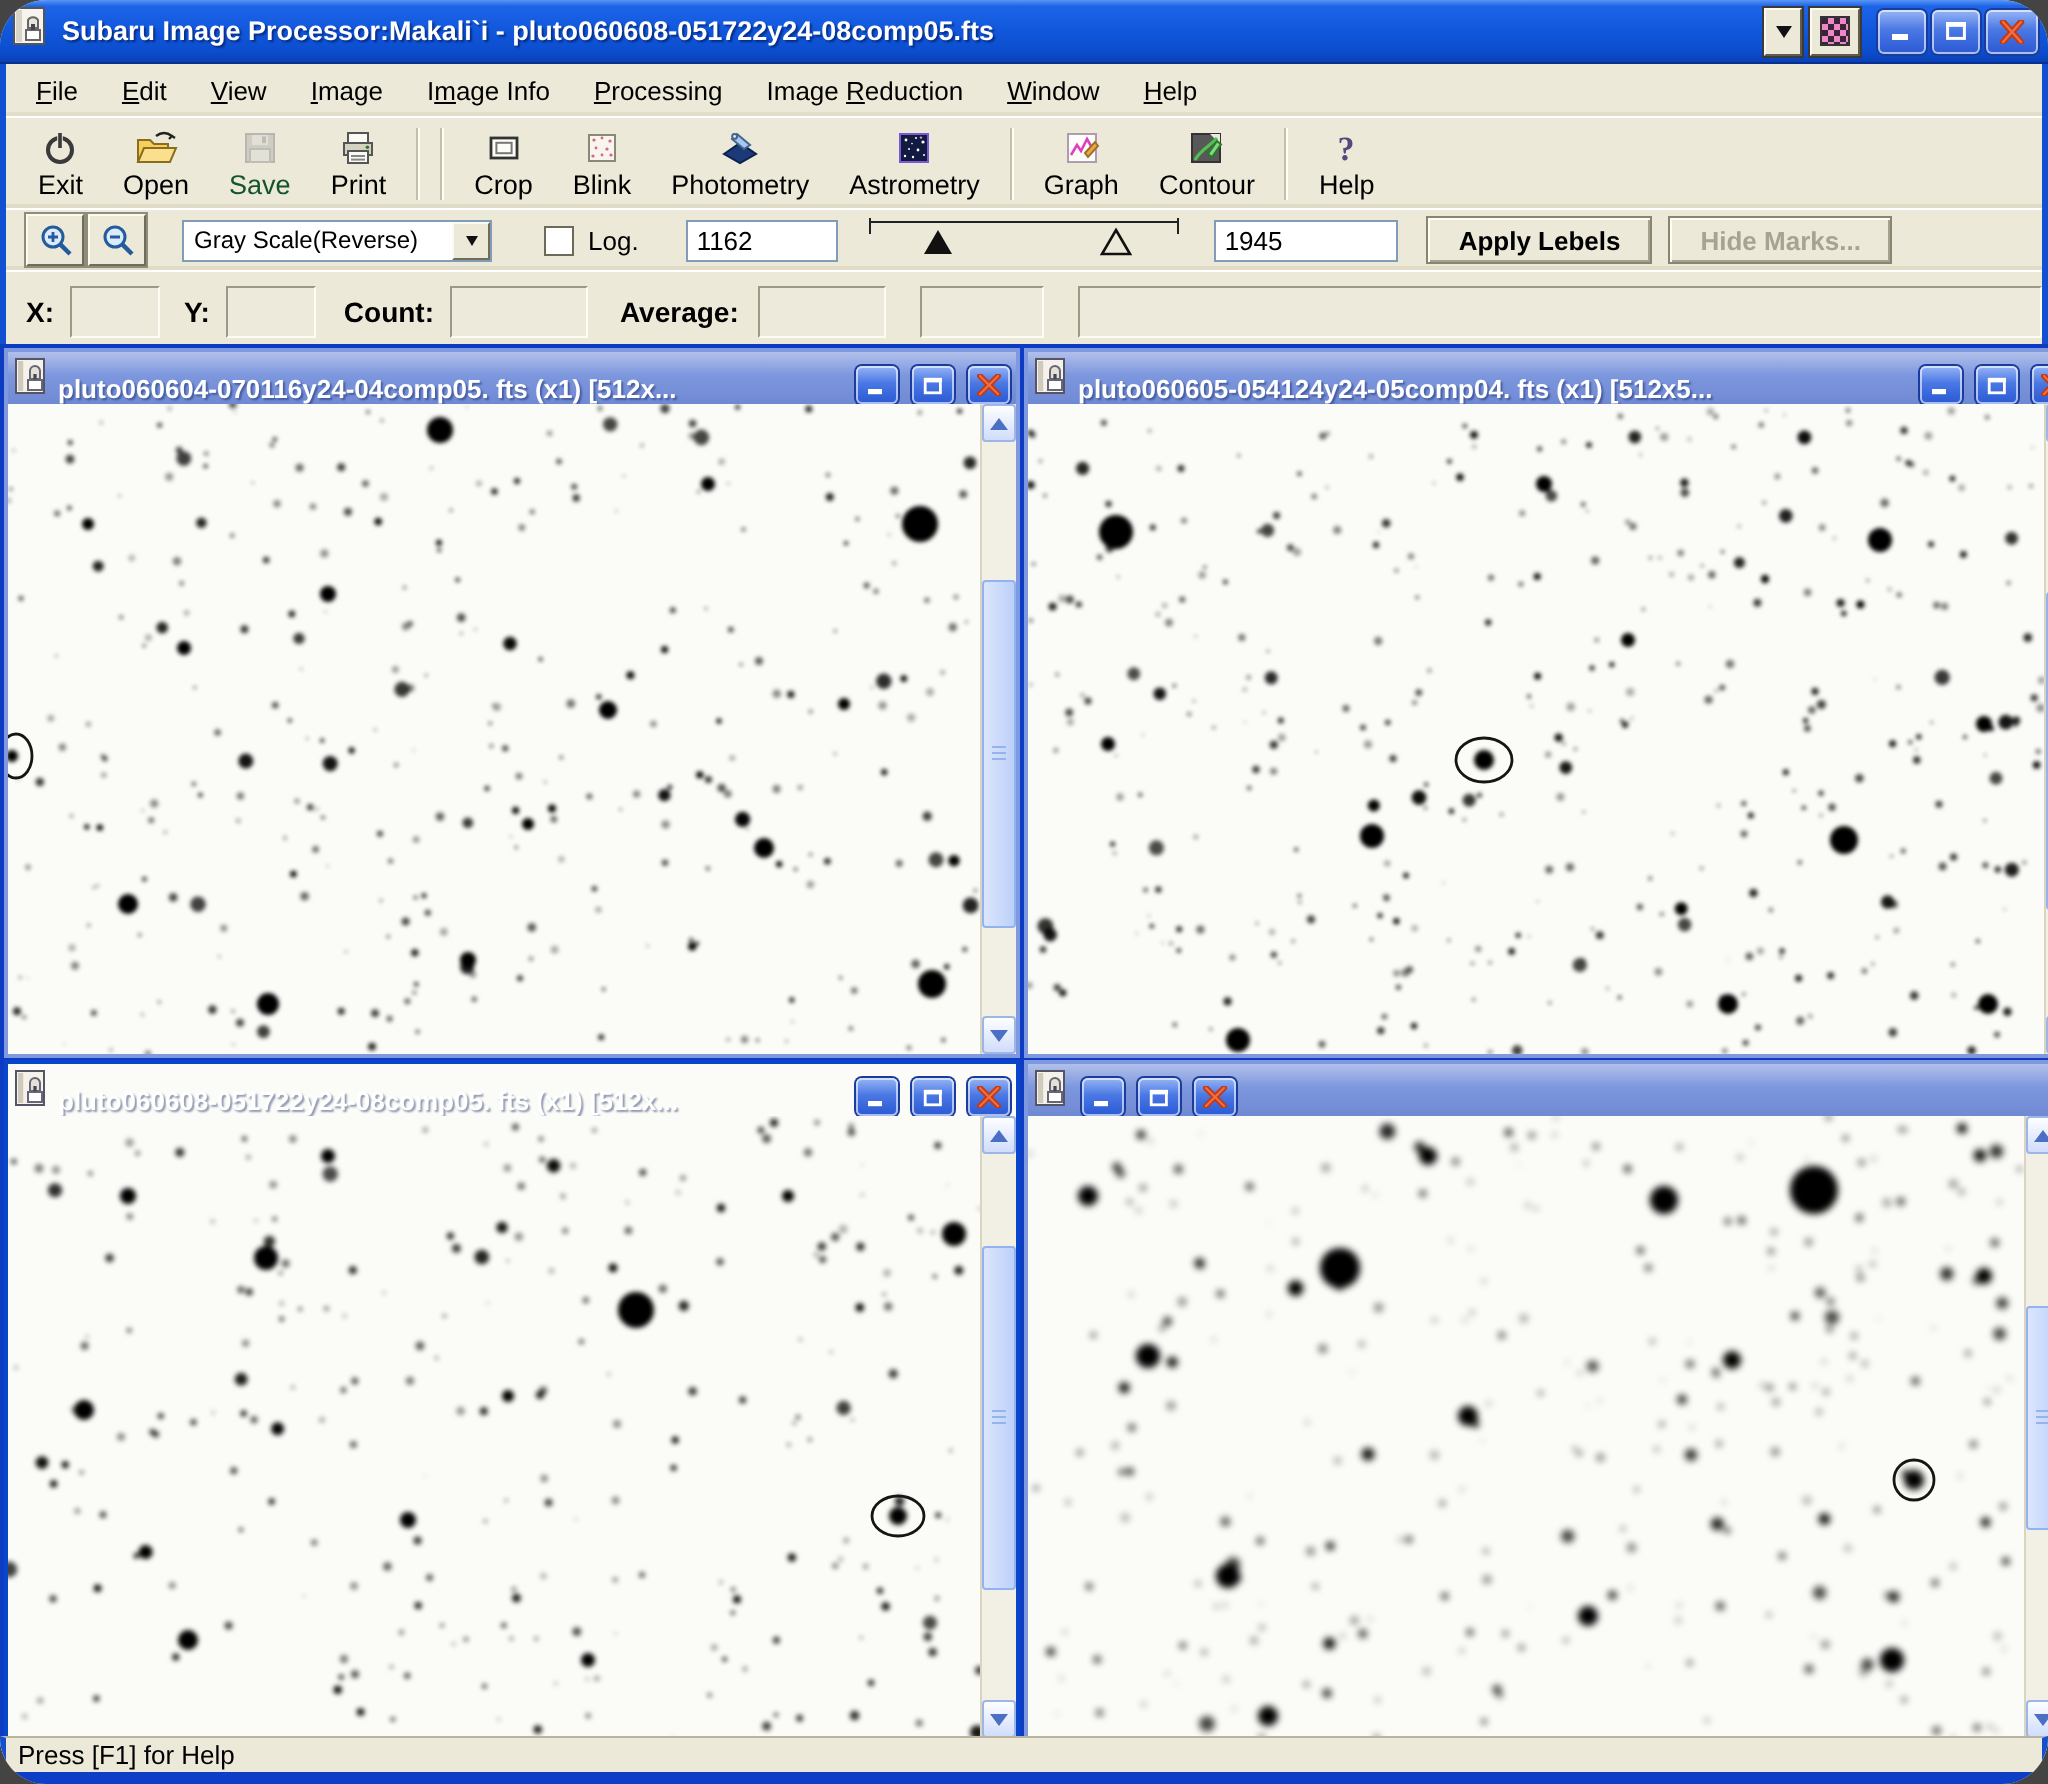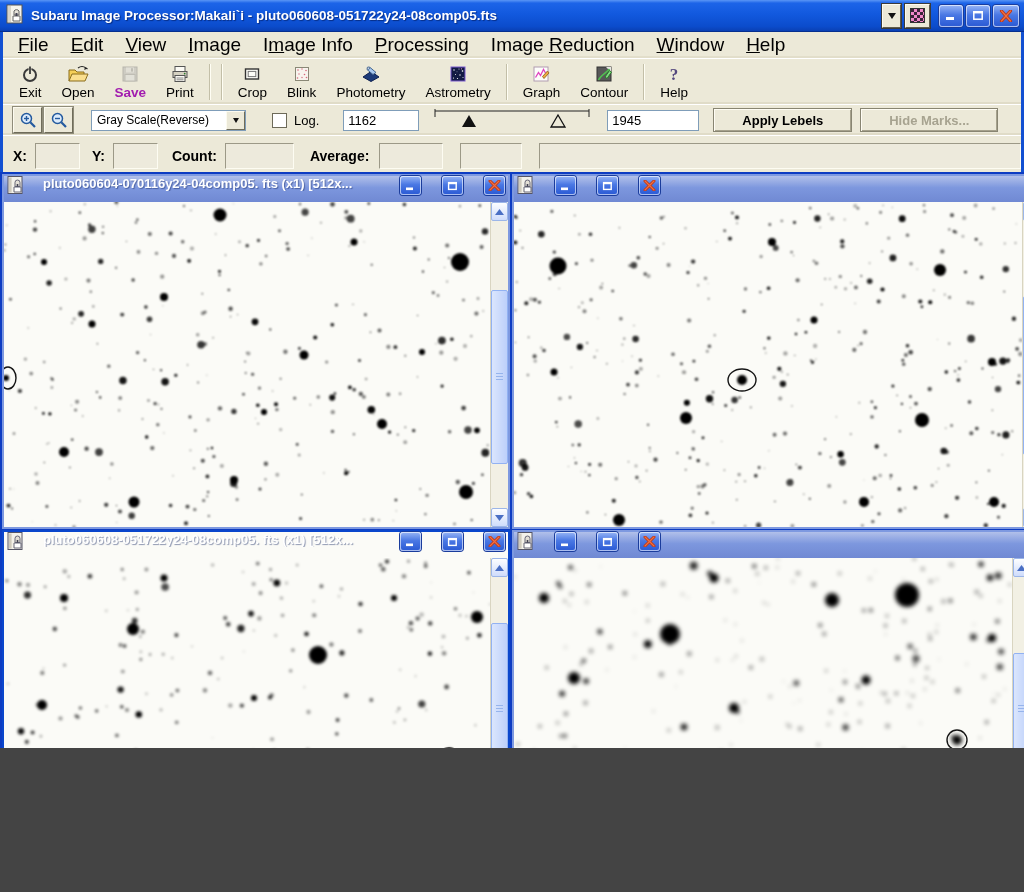--- a/index.html
+++ b/index.html
@@ -1,17 +1,17 @@
 <!DOCTYPE html>
 <html><head>
 <meta charset="utf-8">
 <style>
   html,body{margin:0;padding:0;background:#444;}
-  #app{position:relative;width:1024px;height:748px;overflow:hidden;
-       font-family:"Liberation Sans",sans-serif;background:#ece9d8;}
+  #app{position:relative;width:1024px;height:892px;overflow:hidden;
+       font-family:"Liberation Sans",sans-serif;background:#ece9d8;border-radius:23px;}
 
   
   #titlebar{position:absolute;left:0;top:0;width:1024px;height:32px;box-sizing:border-box;
     background:linear-gradient(180deg,#5a96f6 0%,#1c64e8 10%,#1259de 45%,#0b4ccc 85%,#0a40b4 100%);
     display:flex;align-items:center;padding:0 5px;border-bottom:1px solid #062f8f;}
   .apptitle{color:#fff;font-weight:bold;font-size:13.5px;margin-left:6px;flex:1;
     white-space:nowrap;text-shadow:1px 1px 1px rgba(0,20,80,.6);}
   .graybtn{height:22px;background:#ece9d8;border:1px solid;border-color:#fdfbf0 #5f5c4c #5f5c4c #fdfbf0;
     box-shadow:0 0 0 1px #3a3a3a;display:flex;align-items:center;justify-content:center;margin-left:4px;}
   .tri-down{width:0;height:0;border-left:4px solid transparent;border-right:4px solid transparent;
@@ -22,58 +22,58 @@
     background:linear-gradient(180deg,#98b6f6 0%,#4a78e4 45%,#2f5ed6 90%);
     box-shadow:inset 0 0 0 1px rgba(255,255,255,.6),0 0 0 1px #1a3c9c;
     display:flex;align-items:center;justify-content:center;}
   .cbtnrow{display:flex;align-items:center;}
 
   
   #chrome{position:absolute;left:0;top:32px;width:1024px;height:140px;box-sizing:border-box;
     background:#ece9d8;border-left:3px solid #1250d2;border-right:3px solid #1250d2;}
   #menubar{display:flex;align-items:center;height:26px;padding-left:4px;border-bottom:1px solid #fff;
     box-shadow:inset 0 -2px 0 #e2deca;}
-  .menuitem{padding:3px 11px;font-size:19px;color:#000;}
+  .menuitem{padding:3px 11px;font-size:13px;color:#000;}
   #toolbar{display:flex;align-items:stretch;height:42px;padding:2px 0 1px 6px;border-bottom:1px solid #fff;
     box-shadow:inset 0 -2px 0 #e0dcc8;}
   .tbtn{display:flex;flex-direction:column;align-items:center;justify-content:center;
     padding:1px 10px;font-size:13.5px;gap:1px;color:#000;}
   .tbtn .ticon{height:20px;display:flex;align-items:flex-end;}
-  .tbtn.disabled{color:#a21caf;font-weight:bold;}
+  .tbtn.disabled{color:#14532d;}
   .tbtn.disabled .ticon{opacity:.45;filter:grayscale(1);}
   .tsep{width:0;margin:3px 5px;border-left:1px solid #c3bfa8;border-right:1px solid #fffef4;}
 
   #toolbar2{display:flex;align-items:center;height:30px;padding-left:10px;border-bottom:1px solid #fff;
     box-shadow:inset 0 -2px 0 #e0dcc8;}
   .zbtn{width:27px;height:24px;background:#ece9d8;border:1px solid;margin-right:2px;
     border-color:#fdfbf0 #6f6c5a #6f6c5a #fdfbf0;box-shadow:0 0 0 1px #8f8c7a;
     display:flex;align-items:center;justify-content:center;}
   .combo{width:155px;height:21px;background:#fff;border:1px solid #7f9db9;display:flex;align-items:center;
     font-size:12px;padding-left:5px;margin-left:16px;box-sizing:border-box;}
   .combo .drop{margin-left:auto;width:17px;height:17px;background:#ece9d8;border:1px solid;
     border-color:#fdfbf0 #6f6c5a #6f6c5a #fdfbf0;display:flex;align-items:center;justify-content:center;}
   .checkbox{width:13px;height:13px;background:#fff;border:1px solid #6d6a58;margin-left:26px;}
   .lbl{font-size:13px;margin-left:7px;}
   .field{height:21px;background:#fff;border:1px solid #7f9db9;font-size:13px;padding:1px 4px;box-sizing:border-box;
     font-family:"Liberation Sans",sans-serif;}
-  .pushbtn{height:24px;padding:0 28px;font-size:13px;font-weight:bold;background:#ece9d8;color:#000;
+  .pushbtn{height:24px;padding:0 15px;font-size:13px;font-weight:bold;background:#ece9d8;color:#000;
     border:1px solid #888572;box-shadow:inset 1px 1px 0 #fffdf4,inset -1px -1px 0 #a5a18c;
     font-family:"Liberation Sans",sans-serif;}
   .pushbtn.disabled{color:#a7a390;}
 
   #xyrow{display:flex;align-items:center;height:40px;padding-left:10px;}
   .xylbl{font-weight:bold;font-size:14px;}
   .sunk{background:#edeadc;border:1px solid;border-color:#9c9987 #fdfcf2 #fdfcf2 #9c9987;height:26px;box-sizing:border-box;}
 
   
   #mdi{position:absolute;left:0;top:172px;width:1024px;height:696px;background:#0d3cc2;overflow:hidden;}
   .child{position:absolute;box-sizing:border-box;border:2px solid;background:#fbfbf7;}
   .child.active{border-color:#0a46cc;}
   .child.inactive{border-color:#7e99e0;}
-  .ctitle{height:26px;display:flex;align-items:flex-start;padding:0 3px;gap:19px;}
+  .ctitle{height:26px;display:flex;align-items:flex-end;padding:0 3px;gap:5px;}
   .child.active .ctitle{background:linear-gradient(180deg,#4档 0%,#3f86f2 0%,#1157da 30%,#0c4ad2 80%,#0a3eba 100%);}
   .child.inactive .ctitle{background:linear-gradient(180deg,#b2c0ea 0%,#7d97de 45%,#7089d3 100%);}
   .ctext{color:#fff;font-weight:bold;font-size:13px;flex:1;white-space:nowrap;overflow:hidden;
     text-shadow:1px 1px 1px rgba(10,30,90,.45);}
   .cbtn{width:21px;height:19px;border-radius:3px;margin-left:2px;flex:none;box-sizing:border-box;
     background:linear-gradient(180deg,#98b6f6 0%,#4a78e4 45%,#2f5ed6 90%);
     box-shadow:inset 0 0 0 1px rgba(255,255,255,.6),0 0 0 1px #1a3c9c;
     display:flex;align-items:center;justify-content:center;}
   .cclient{position:relative;height:calc(100% - 26px);background:#fbfbf7;overflow:hidden;}
   svg.starfield{display:block;}
@@ -708,20 +708,21 @@
       </div>
       <div class="child inactive" style="left: 512px; top: 2px; width: 530px; height: 355px;">
         <div class="ctitle">
           <span><svg width="17" height="18" viewBox="0 0 17 18">
               <rect x="1" y="0.5" width="14" height="17" fill="#f4f2ea" stroke="#556"></rect>
               <rect x="2" y="1.5" width="2.6" height="15" fill="#cfcabc"></rect>
               <path d="M7 11 h7 v5 h-7z" fill="#fff" stroke="#667"></path>
               <path d="M8 6.5 a2.5 2.5 0 0 1 5 0 v4 h-5z" fill="#e4e0d6" stroke="#667"></path>
               <rect x="9.7" y="8" width="1.6" height="2.6" fill="#445"></rect>
             </svg></span>
+          <span class="ctext">pluto060605-054124y24-05comp04. fts (x1) [512x5...</span>
           <span class="cbtn">
             <svg width="11" height="10">
               <rect x="1" y="6.5" width="7" height="2.6" fill="#fff"></rect>
             </svg>
           </span>
           <span class="cbtn">
             <svg width="11" height="10">
               <rect x="1.6" y="1.6" width="7.6" height="6.8" fill="none" stroke="#fff" stroke-width="1.4"></rect>
               <rect x="1" y="1" width="9" height="2.2" fill="#fff"></rect>
             </svg>

